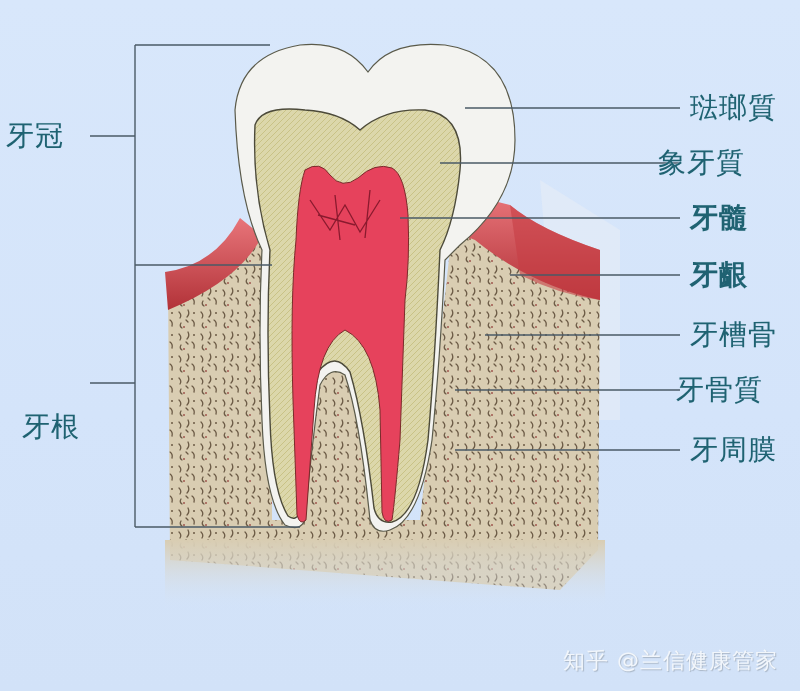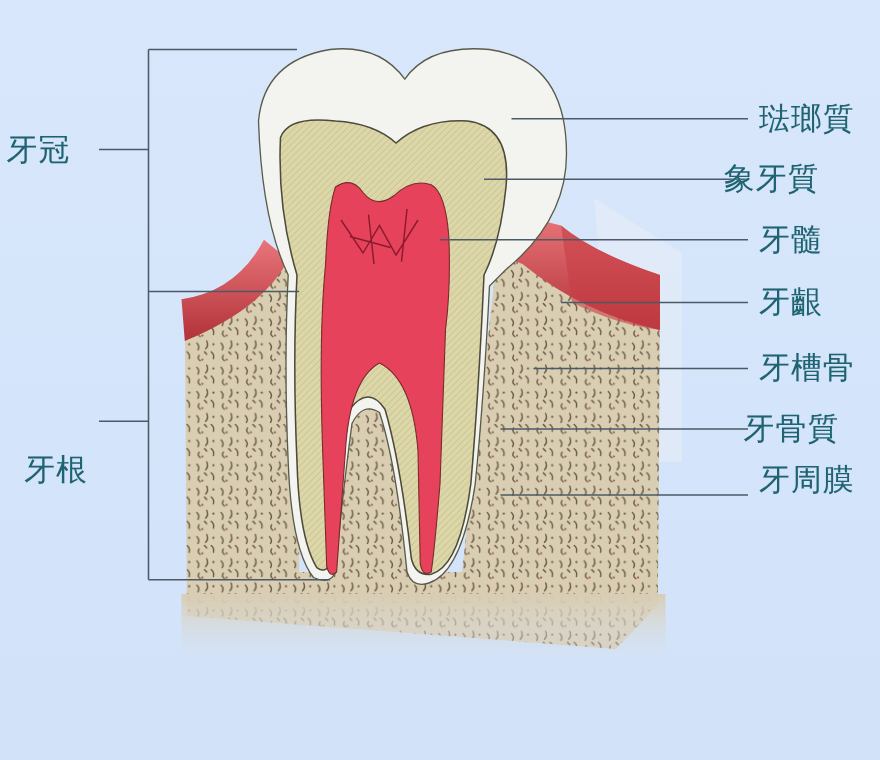--- a/index.html
+++ b/index.html
@@ -68,19 +68,20 @@
       <line x1="455" y1="390" x2="680" y2="390"></line>
       <line x1="455" y1="450" x2="680" y2="450"></line>
     </g>
   </svg>
 
   <div class="lbl" style="left:6px; top:124px;">牙冠</div>
   <div class="lbl" style="left:22px; top:371px;margin-top:44px;">牙根</div>
 
   <div class="lbl" style="left:690px; top:96px;">琺瑯質</div>
   <div class="lbl" style="left:658px; top:151px;">象牙質</div>
-  <div class="lbl" style="left:690px; top:206px;">牙髓</div>
-  <div class="lbl" style="left:690px; top:263px;">牙齦</div>
+  <div class="lbl" style="left:690px; top:206px;font-weight:bold;">牙髓</div>
+  <div class="lbl" style="left:690px; top:263px;font-weight:bold;">牙齦</div>
   <div class="lbl" style="left:690px; top:323px;">牙槽骨</div>
   <div class="lbl" style="left:676px; top:378px;">牙骨質</div>
-  <div class="lbl" style="left:690px; top:424px;">牙周膜</div>
+  <div class="lbl" style="left:690px; top:438px;">牙周膜</div>
 
+  <div class="wm" style="left:563px; top:646px;">知乎 @兰信健康管家</div>
 </div>
 
 </body></html>

